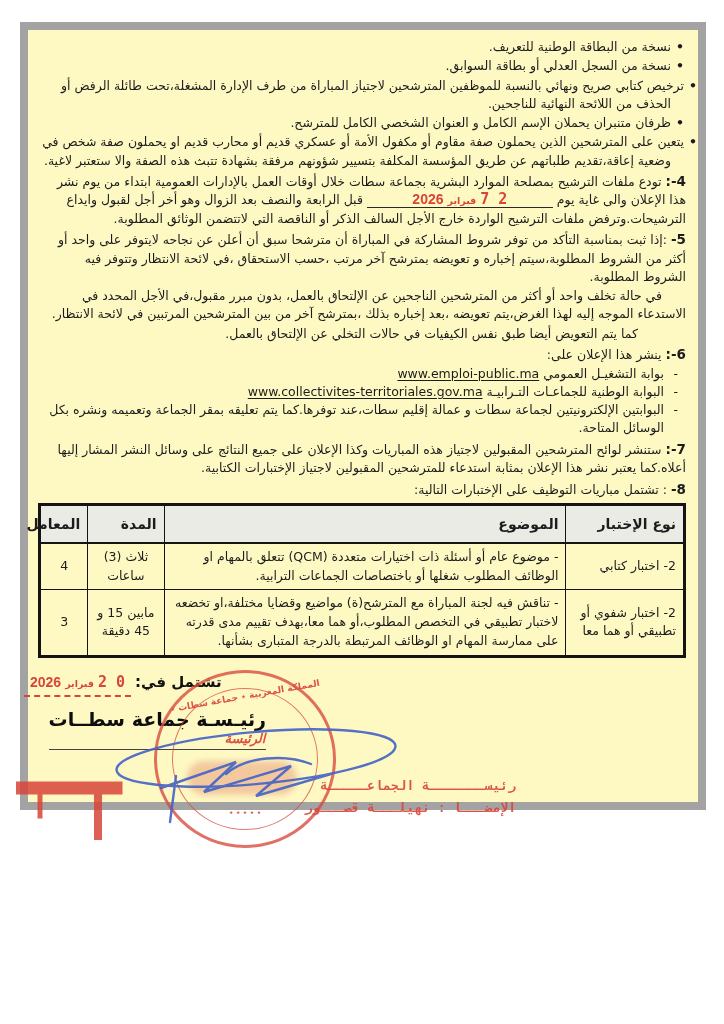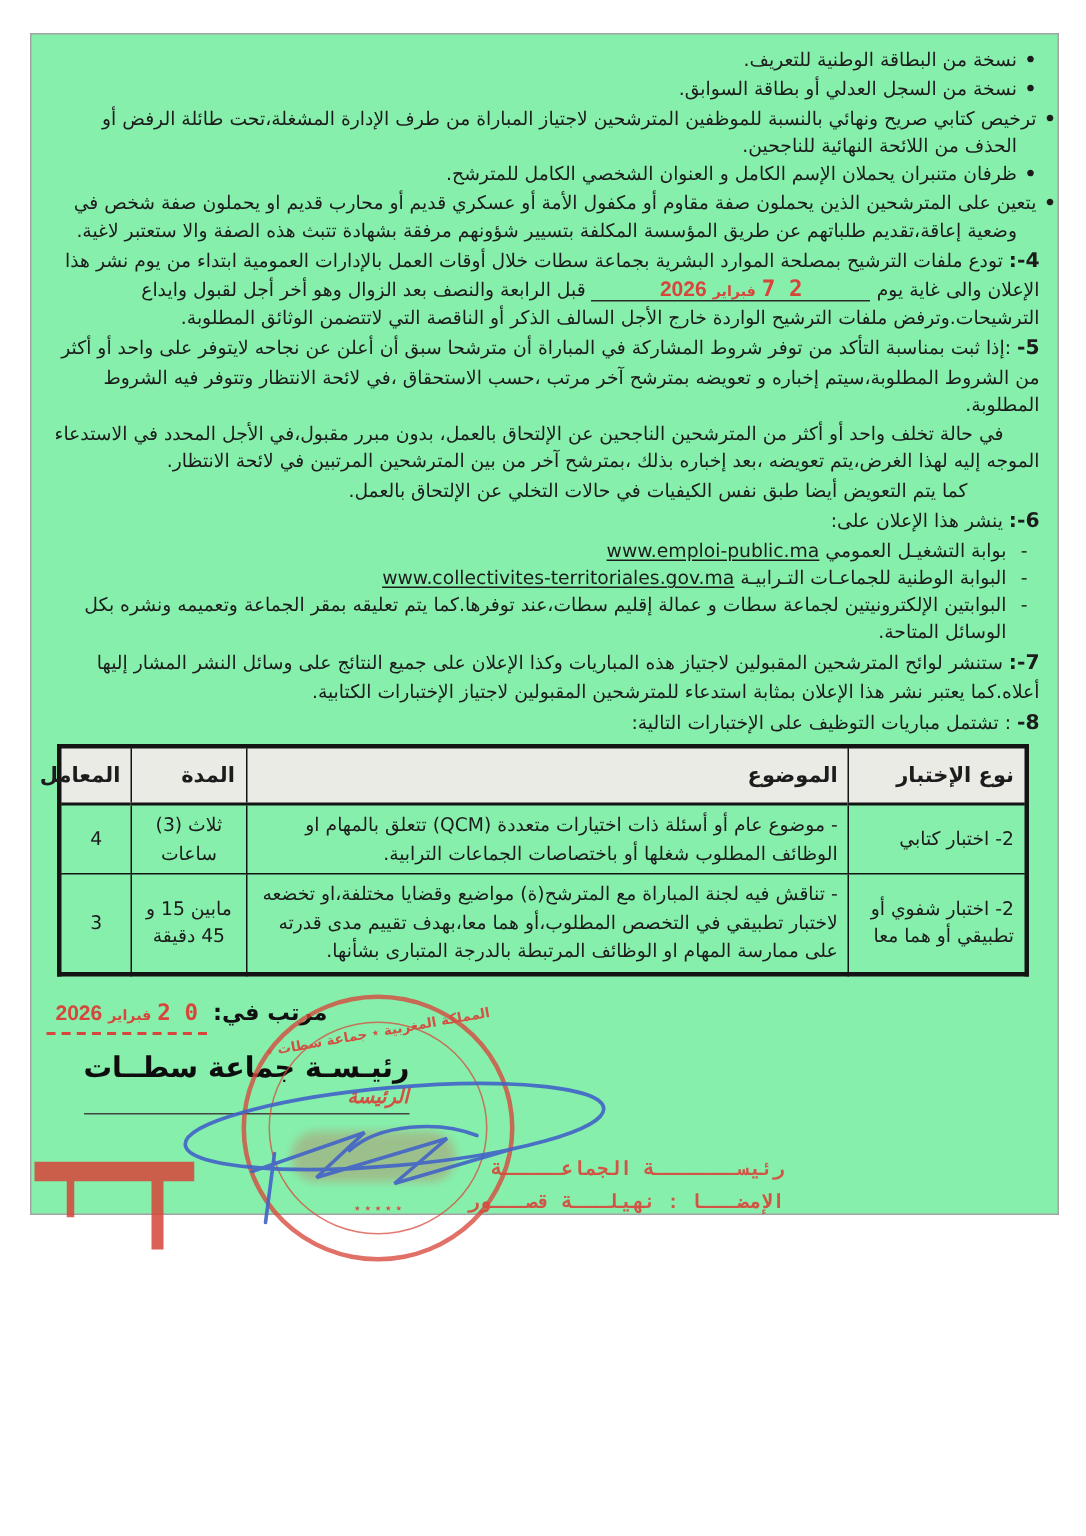--- a/index.html
+++ b/index.html
@@ -4,23 +4,23 @@
 <style>
   * { margin:0; padding:0; box-sizing:border-box; }
   html,body { background:#ffffff; }
   body {
     width:724px; height:1024px; position:relative; overflow:hidden;
     font-family:"DejaVu Sans", sans-serif; color:#1c1c1c;
     direction:rtl;
   }
   .page-frame {
     position:absolute; left:20px; top:22px; width:686px; height:788px;
-    border:1px solid #a3a3a3;
+    border:8px solid #a3a3a3;
     padding:8px 12px 0 10px;
-    background:#86efac;
+    background:#fef9c3;
   }
   .doc-text { font-size:12.5px; line-height:1.46; text-align:right; }
 
   
   ul.bullets { list-style:none; }
   ul.bullets > li { position:relative; padding-right:15px; margin-bottom:1px; }
   ul.bullets > li::before { content:"•"; position:absolute; right:2px; top:0; font-weight:bold; }
   ul.bullets > li.outdent { padding-right:15px; text-indent:-13px; }
 
   p.numbered { margin-top:2px; }
@@ -179,21 +179,21 @@
           <td class="c-subject">- تناقش فيه لجنة المباراة مع المترشح(ة) مواضيع وقضايا مختلفة،او تخضعه لاختبار تطبيقي في التخصص المطلوب،أو هما معا،بهدف تقييم مدى قدرته على ممارسة المهام او الوظائف المرتبطة بالدرجة المتبارى بشأنها.</td>
           <td class="c-duration">مابين 15 و 45 دقيقة</td>
           <td class="c-coef">3</td>
         </tr>
       </tbody>
     </table>
 
     <div class="footer">
 
       <div class="place-date">
-        <span class="place-label">مرتب في:</span>
+        <span class="place-label">تشتمل في:</span>
         <span class="footer-date"><span class="stamp-red"><span class="d">0 2</span><span class="m">فبراير</span><span class="y">2026</span></span></span>
       </div>
 
       <div class="sig-title">رئيـسـة جماعة سطــات</div>
 
       <div class="round-stamp">
         <div class="inner-ring"></div>
         <span class="arc-text">المملكة المغربية ٭ جماعة سطات ٭</span>
         <span class="center-text">الرئيسة</span>
         <div class="smudge"></div>

